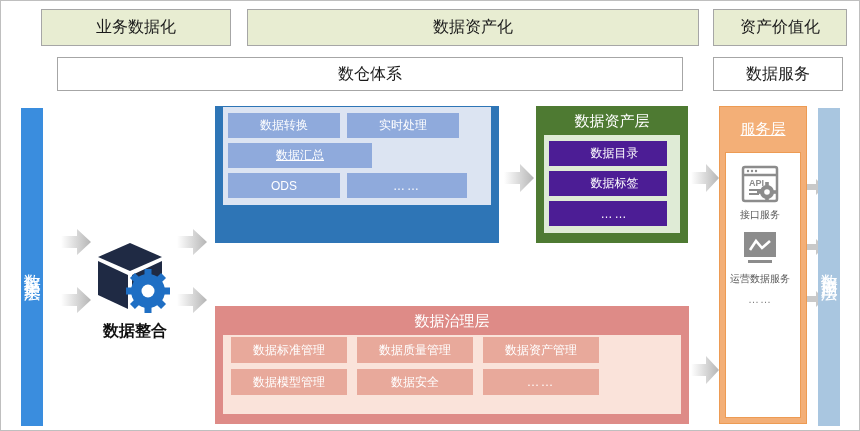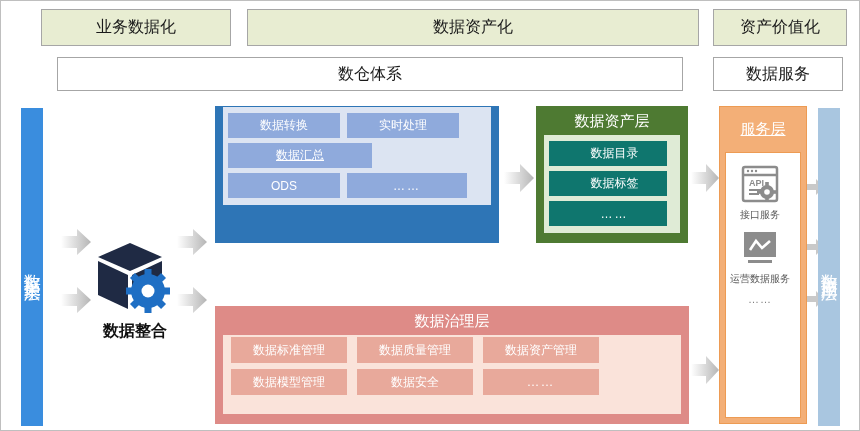--- a/index.html
+++ b/index.html
@@ -51,21 +51,21 @@
   }
 
   
   .p-compute{background:#2E75B6;border:1px solid #2E75B6;}
   .p-compute .panel-body{background:#DCE4F2;}
   .p-compute .cell{background:#8FAADC;}
 
   
   .p-asset{background:#4E7A32;border:1px solid #4E7A32;}
   .p-asset .panel-body{background:#DFEBD6;}
-  .p-asset .cell{background:#0f766e;padding-left:13px;}
+  .p-asset .cell{background:#4c1d95;padding-left:13px;}
 
   
   .p-gov{background:#DE8B87;border:1px solid #DE8B87;font-family:Liberation Serif, serif;}
   .p-gov .panel-body{background:#FAE3DA;}
   .p-gov .cell{background:#E8A99B;}
 
   
   .p-serv{background:#F3AF77;border:1px solid #ED9B53;}
   .p-serv .panel-head{color:#ffffff;font-size:15px;text-decoration:underline;}
   .p-serv .panel-body{background:#ffffff;border:1px solid #ED9B53;

